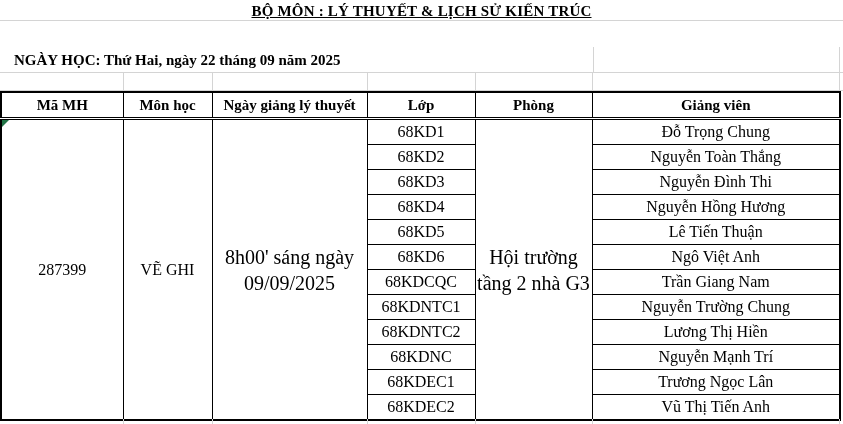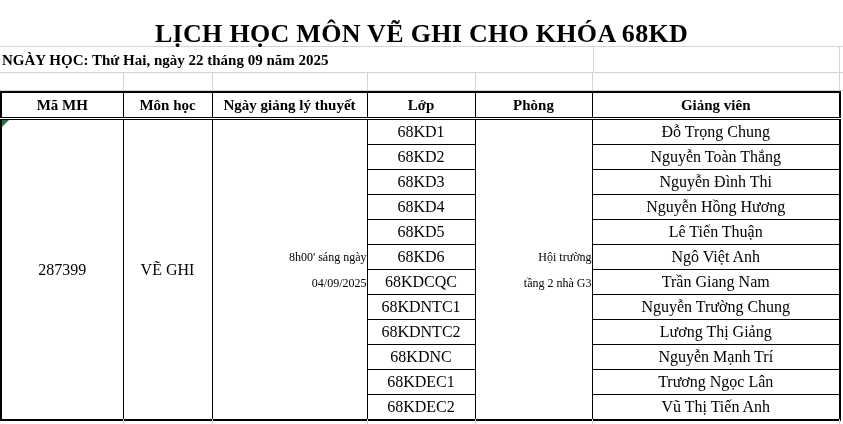--- a/index.html
+++ b/index.html
@@ -11,21 +11,21 @@
     color:#000;
     overflow:hidden;
   }
   
   .toprow{position:absolute;left:0;width:843px;box-sizing:border-box;}
   .row1{top:0;height:21px;border-bottom:1px solid #d4d4d4;text-align:center;line-height:21px;}
   .row1 .t1{font-weight:bold;font-size:15px;text-decoration:underline;letter-spacing:.2px;}
   .row2{top:21px;height:26px;border-bottom:1px solid #d4d4d4;text-align:center;line-height:26px;}
   .row2 .t2{font-weight:bold;font-size:26px;letter-spacing:.3px;white-space:nowrap;}
   .row3{top:47px;height:26px;border-bottom:1px solid #d4d4d4;line-height:26px;}
-  .row3 .t3{font-weight:bold;font-size:15px;padding-left:2px;white-space:nowrap;}
+  .row3 .t3{font-weight:bold;font-size:15px;padding-left:14px;white-space:nowrap;}
   .row4{top:73px;height:18px;border-bottom:1px solid #d4d4d4;}
   .vgrid{position:absolute;top:0;width:1px;background:#d4d4d4;}
   .row3 .vgrid{height:26px;}
   .row4 .vgrid{height:18px;}
   
   table.sched{
     position:absolute;top:91px;left:0;
     width:841px;
     border-collapse:collapse;table-layout:fixed;
     border:2px solid #000;
@@ -36,40 +36,40 @@
     border:1px solid #000;
     text-align:center;vertical-align:middle;
     padding:0;overflow:hidden;white-space:nowrap;
   }
   table.sched th{
     font-size:15px;font-weight:bold;height:24px;
     border-bottom:3px double #000;
   }
   table.sched td{font-size:16px;height:24px;}
   tr.datarow{height:25px;}
-  .two-line{line-height:26px;font-size:12px;text-align:right;}
+  .two-line{line-height:26px;font-size:20px;}
   
   .err-tri{
     position:absolute;left:2px;top:120px;width:7px;height:7px;
     background:#217346;
     -webkit-clip-path:polygon(0 0,100% 0,0 100%);
     clip-path:polygon(0 0,100% 0,0 100%);
   }
   
   .bstub{position:absolute;top:419px;width:1px;height:5px;background:#d4d4d4;}
 </style>
 </head>
 <body>
 
 <div class="sheet">
 
+  <div class="toprow row1">
+    <span class="t1">BỘ MÔN : LÝ THUYẾT &amp; LỊCH SỬ KIẾN TRÚC</span>
+  </div>
 
-  <div class="toprow row2">
-    <span class="t2">LỊCH HỌC MÔN VẼ GHI CHO KHÓA 68KD</span>
-  </div>
 
   <div class="toprow row3">
     <span class="t3">NGÀY HỌC: Thứ Hai, ngày 22 tháng 09 năm 2025</span>
     <div class="vgrid" style="left:593px"></div>
     <div class="vgrid" style="left:839px"></div>
   </div>
 
   <div class="toprow row4">
     <div class="vgrid" style="left:123px"></div>
     <div class="vgrid" style="left:212px"></div>
@@ -97,21 +97,21 @@
         <th>Phòng</th>
         <th>Giảng viên</th>
       </tr>
     </thead>
     <tbody>
       <tr class="datarow">
         <td rowspan="12">287399</td>
         <td rowspan="12">VẼ GHI</td>
         <td rowspan="12">
           <div class="two-line">8h00' sáng ngày</div>
-          <div class="two-line">04/09/2025</div>
+          <div class="two-line">09/09/2025</div>
         </td>
         <td>68KD1</td>
         <td rowspan="12">
           <div class="two-line">Hội trường</div>
           <div class="two-line">tầng 2 nhà G3</div>
         </td>
         <td>Đỗ Trọng Chung</td>
       </tr>
       <tr class="datarow">
         <td>68KD2</td>
@@ -136,21 +136,21 @@
       <tr class="datarow">
         <td>68KDCQC</td>
         <td>Trần Giang Nam</td>
       </tr>
       <tr class="datarow">
         <td>68KDNTC1</td>
         <td>Nguyễn Trường Chung</td>
       </tr>
       <tr class="datarow">
         <td>68KDNTC2</td>
-        <td>Lương Thị Giảng</td>
+        <td>Lương Thị Hiền</td>
       </tr>
       <tr class="datarow">
         <td>68KDNC</td>
         <td>Nguyễn Mạnh Trí</td>
       </tr>
       <tr class="datarow">
         <td>68KDEC1</td>
         <td>Trương Ngọc Lân</td>
       </tr>
       <tr class="datarow">

